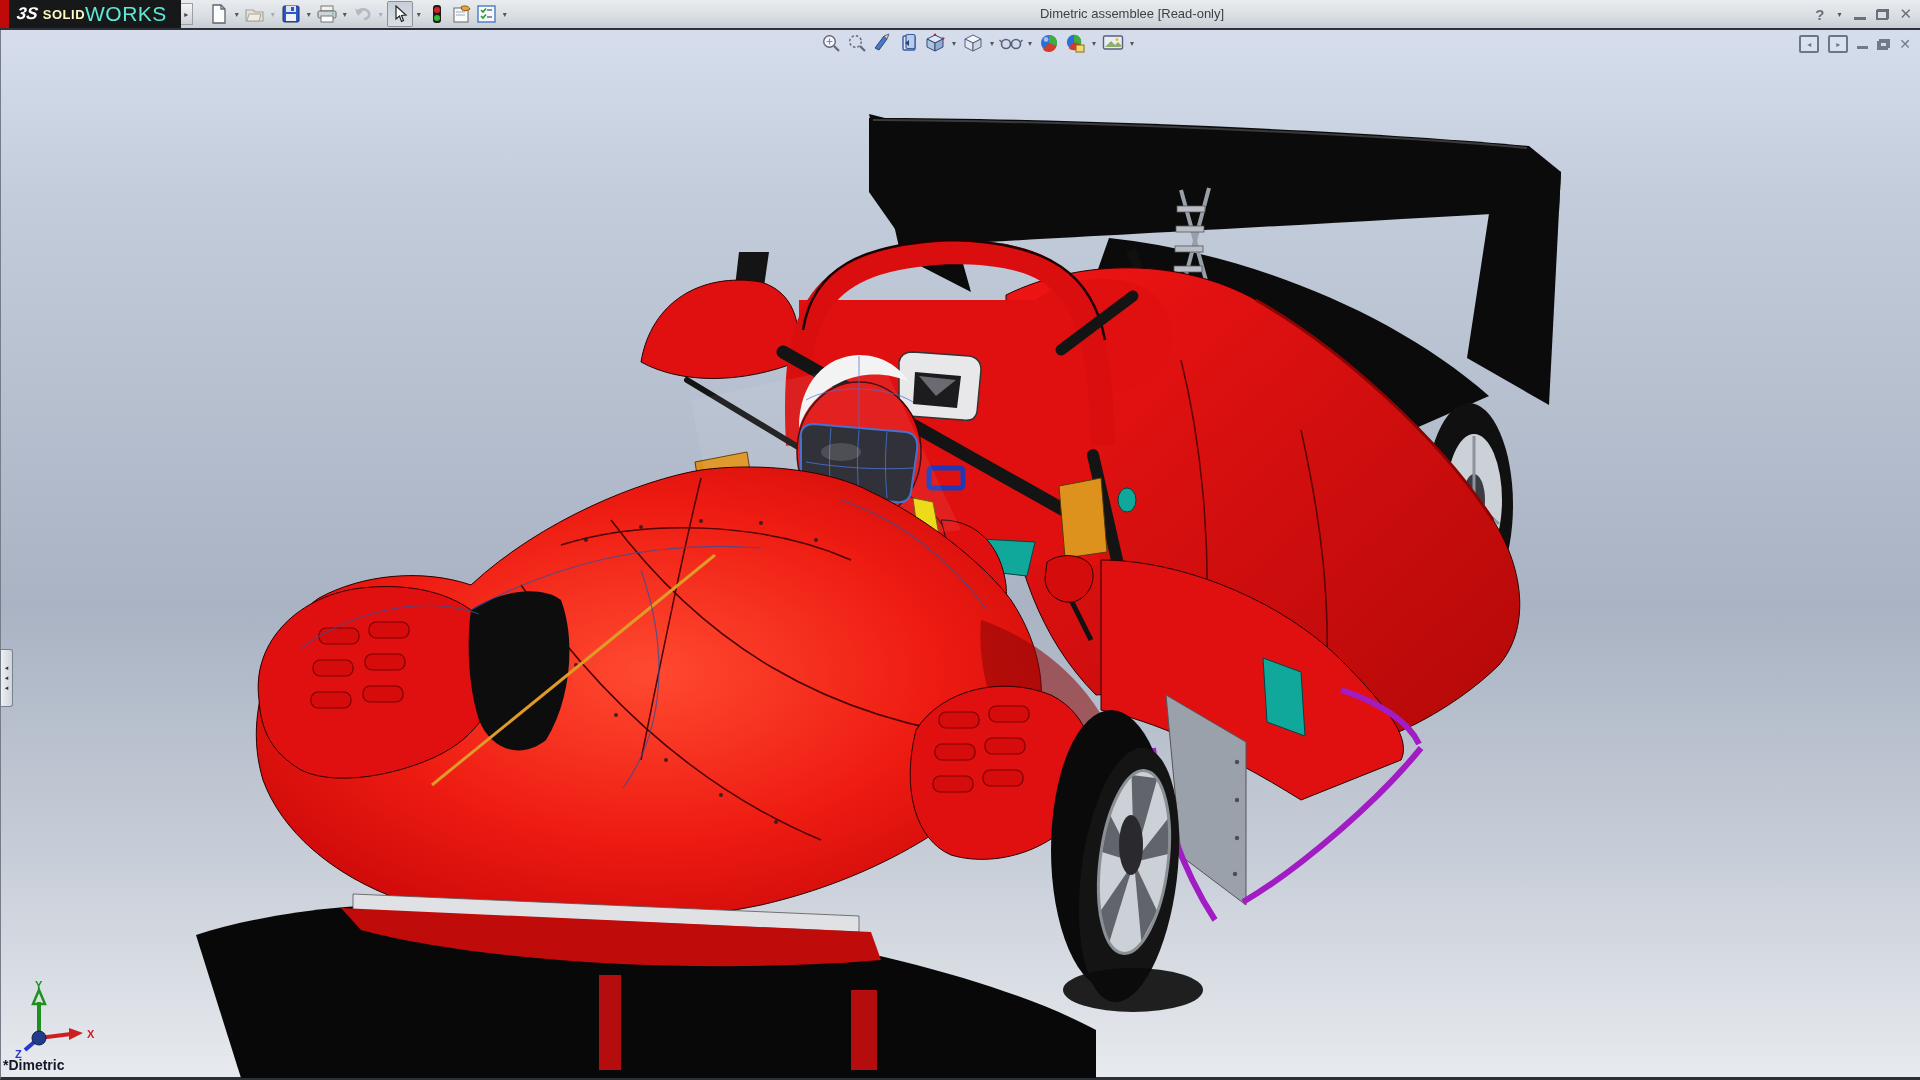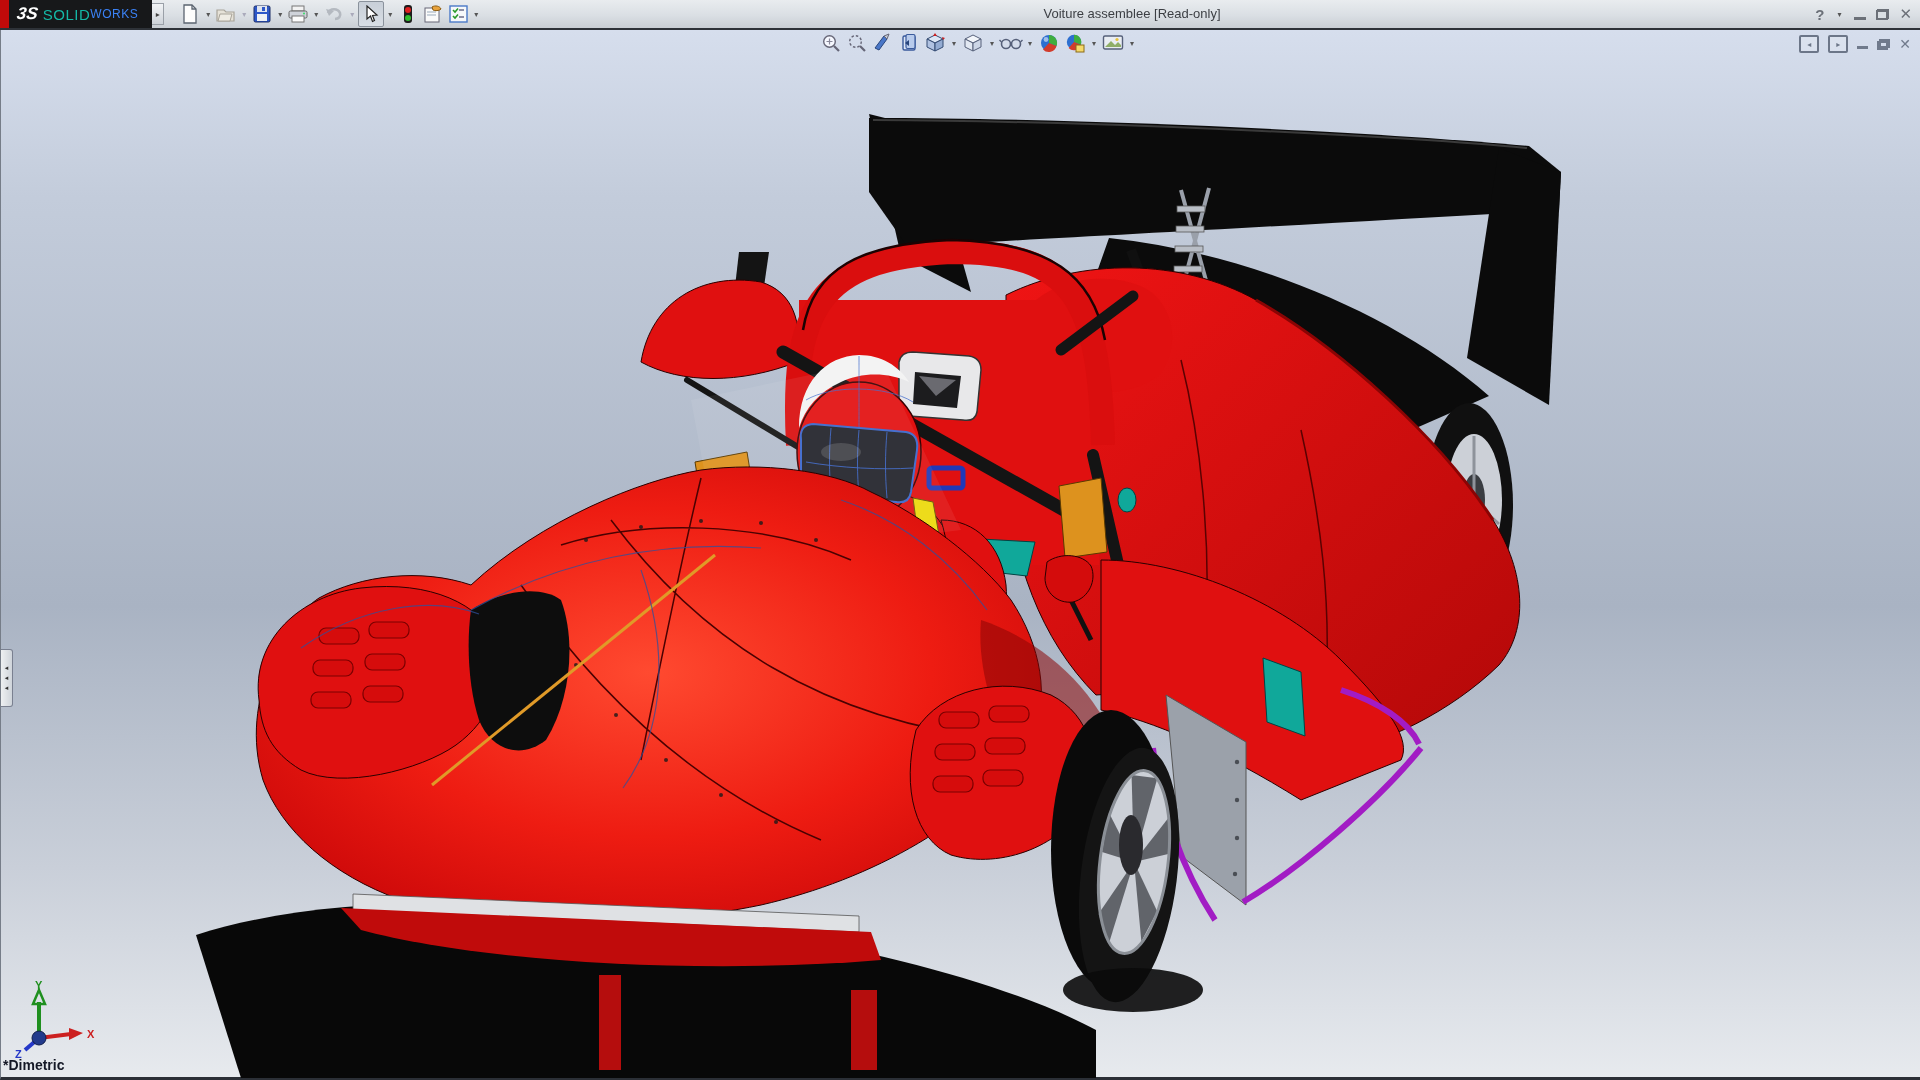--- a/index.html
+++ b/index.html
@@ -4,22 +4,22 @@
 <style>
   html,body{margin:0;padding:0;width:1920px;height:1080px;overflow:hidden;
     font-family:"Liberation Sans","DejaVu Sans",sans-serif;background:#dfe3e6;}
   
   #titlebar{position:absolute;left:0;top:0;width:1920px;height:28px;
     background:linear-gradient(180deg,#e9ecef 0%,#dadfe4 55%,#c9ced4 100%);
     border-bottom:2px solid #2e3238;display:flex;align-items:center;}
   #logo{height:28px;display:flex;align-items:center;background:#17181a;padding:0 14px 0 0;}
   #logo .redstrip{width:9px;height:28px;background:#c00a0a;margin-right:8px;}
   #logo .glyph{color:#fff;font-style:italic;font-weight:bold;font-size:17px;margin-right:5px;transform:skewX(-8deg);}
-  #logo .b1{color:#14b8a6;font-weight:normal;font-size:15px;letter-spacing:.5px;}
-  #logo .b2{color:#3b82f6;font-weight:normal;font-size:12px;letter-spacing:.5px;}
+  #logo .b1{color:#fef9c3;font-weight:bold;font-size:13px;letter-spacing:.5px;}
+  #logo .b2{color:#5eead4;font-weight:normal;font-size:21px;letter-spacing:.5px;}
   .logo-tab{width:11px;height:20px;background:linear-gradient(180deg,#f2f4f6,#cdd2d8);
     border:1px solid #9aa0a8;border-left:none;display:flex;align-items:center;justify-content:center;
     font-size:8px;color:#444;margin-right:14px;}
   .tb-tools{display:flex;align-items:center;gap:1px;}
   .tool{width:24px;height:24px;display:flex;align-items:center;justify-content:center;}
   .tool.pressed{background:linear-gradient(180deg,#c8cfd8,#d8dee5);border:1px solid #8a929c;border-radius:2px;}
   .caret{font-size:8px;color:#555;width:10px;text-align:center;}
   .caret.dim{color:#aab;}
   #win-title{position:absolute;left:1132px;top:6px;transform:translateX(-50%);
     font-size:13px;color:#3c3f44;white-space:nowrap;}
@@ -142,21 +142,21 @@
           <rect x="1" y="1" width="17" height="16" fill="#f6f8fa" stroke="#4a79c8" stroke-width="1.4"></rect>
           <path d="M4,5 l2,2 l3,-3.5" fill="none" stroke="#2a9a2a" stroke-width="1.6"></path>
           <line x1="10" y1="5" x2="15" y2="5" stroke="#557" stroke-width="1.3"></line>
           <path d="M4,11 l2,2 l3,-3.5" fill="none" stroke="#2a9a2a" stroke-width="1.6"></path>
           <line x1="10" y1="12" x2="15" y2="12" stroke="#557" stroke-width="1.3"></line>
         </svg>
     </div>
       <div class="caret">▾</div>
   </div>
 
-  <div id="win-title">Voiture assemblee [Read-only]</div>
+  <div id="win-title">Dimetric assemblee [Read-only]</div>
 
   <div id="tb-right">
     <span class="q">?</span>
     <span class="caret">▾</span>
     <span class="mini"></span>
     <span class="rest">
         <i></i>
         <i></i>
       </span>
     <span class="x">✕</span>

